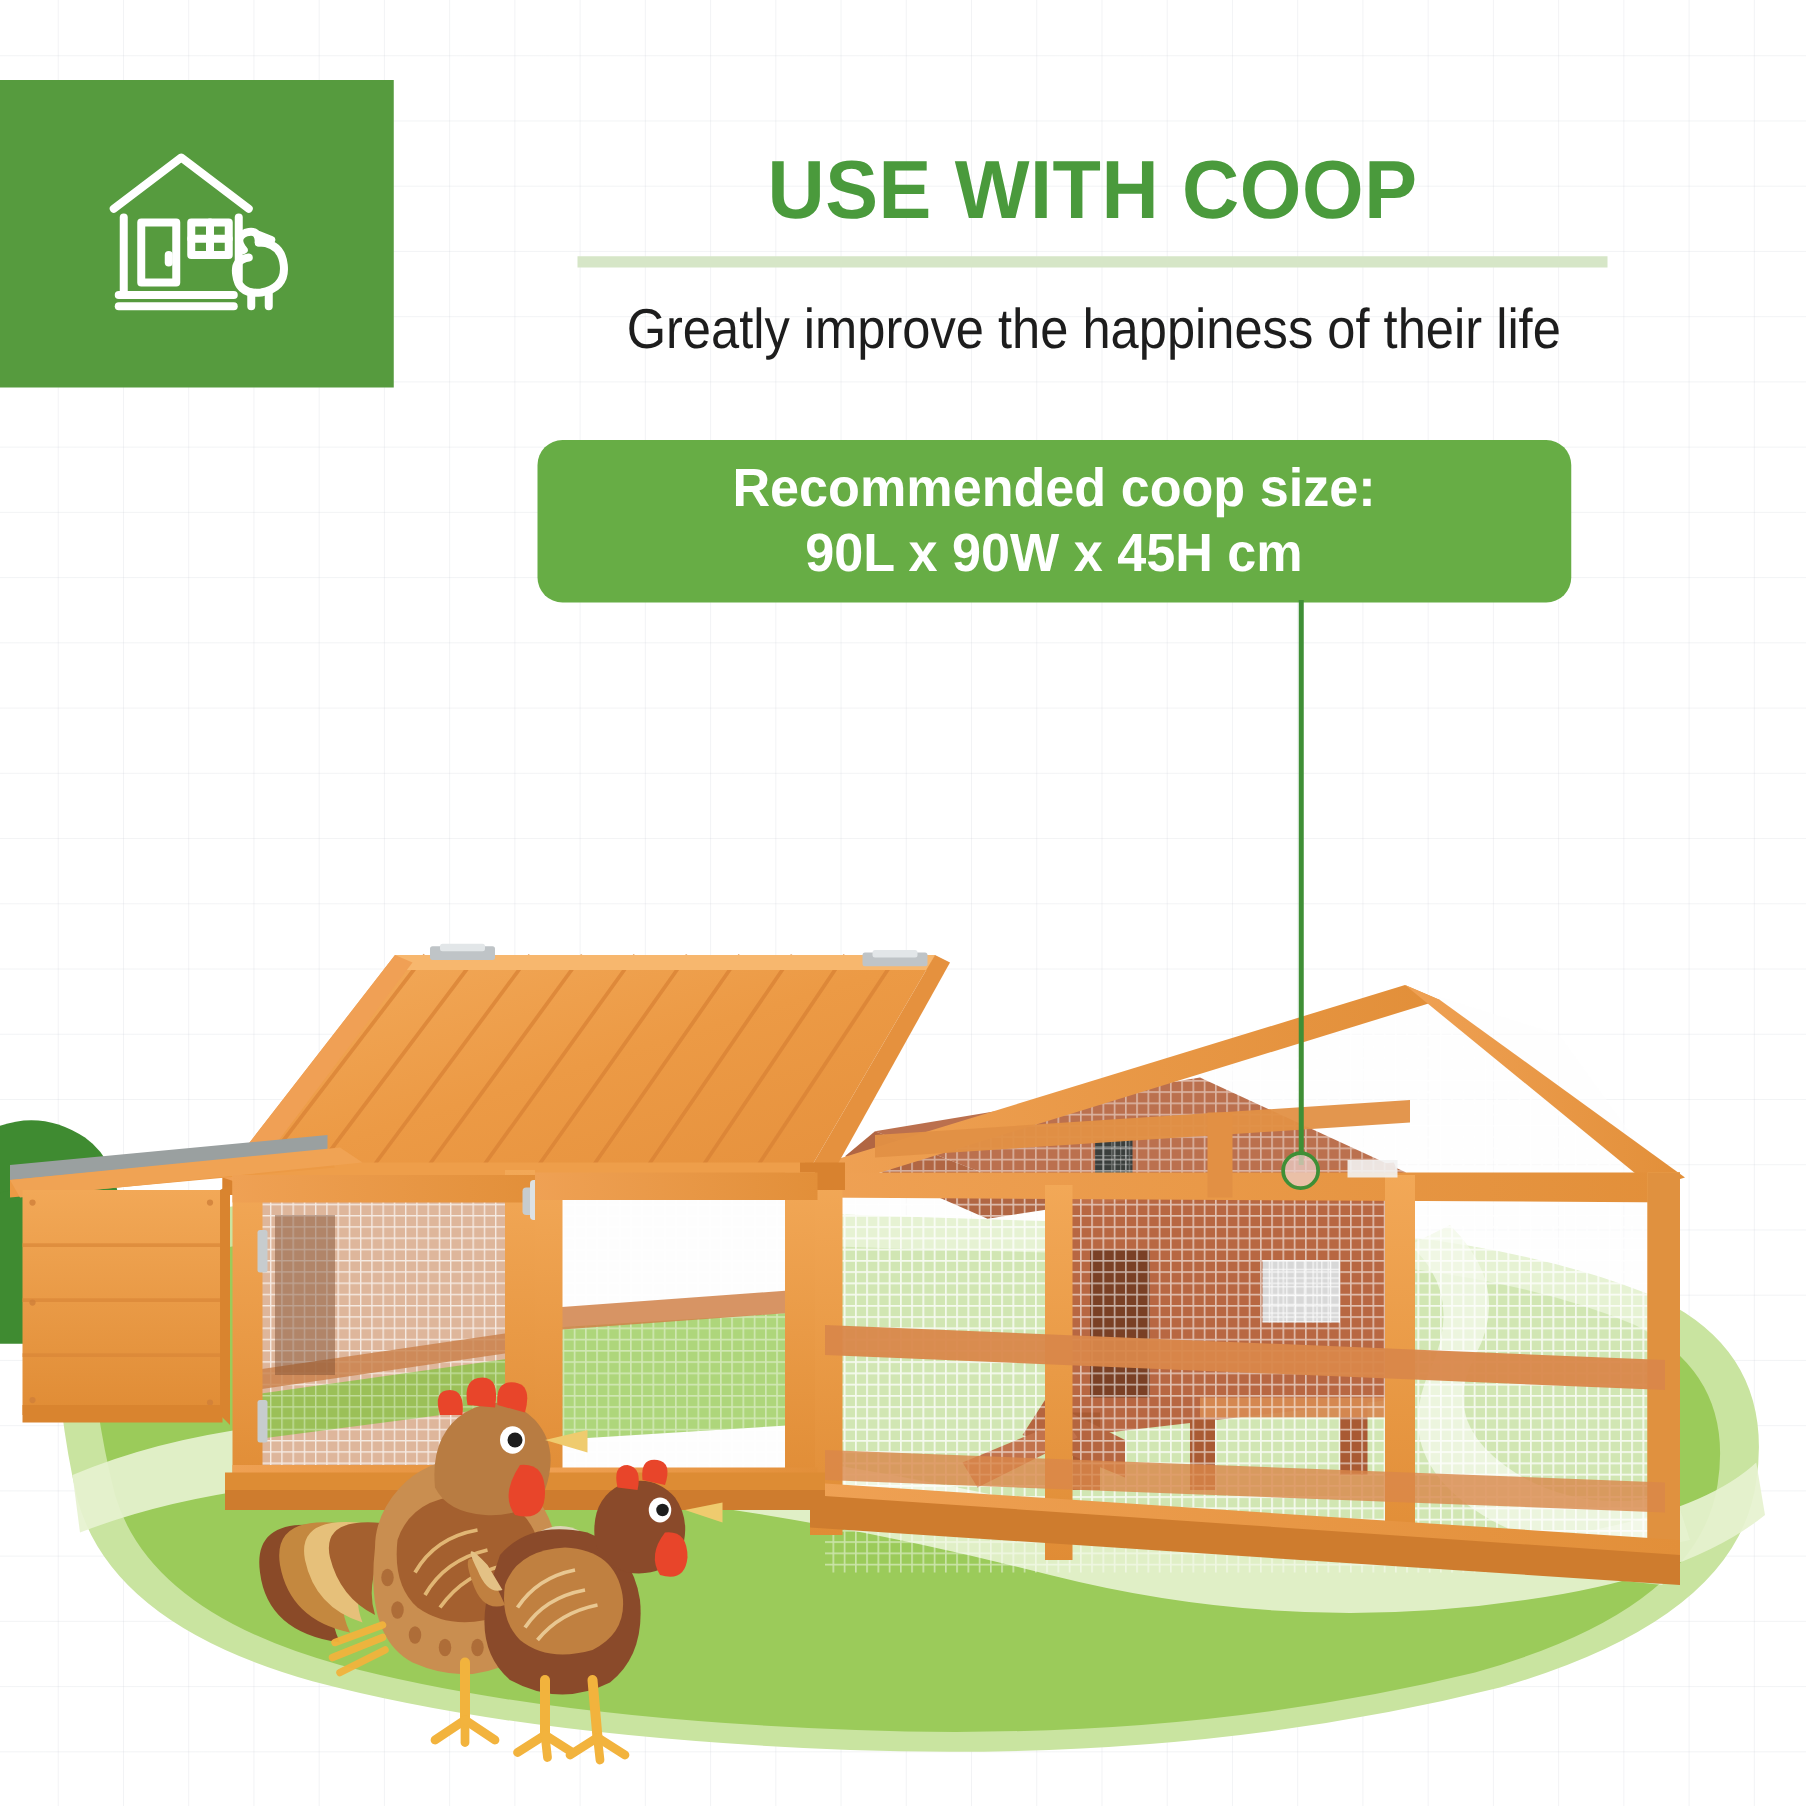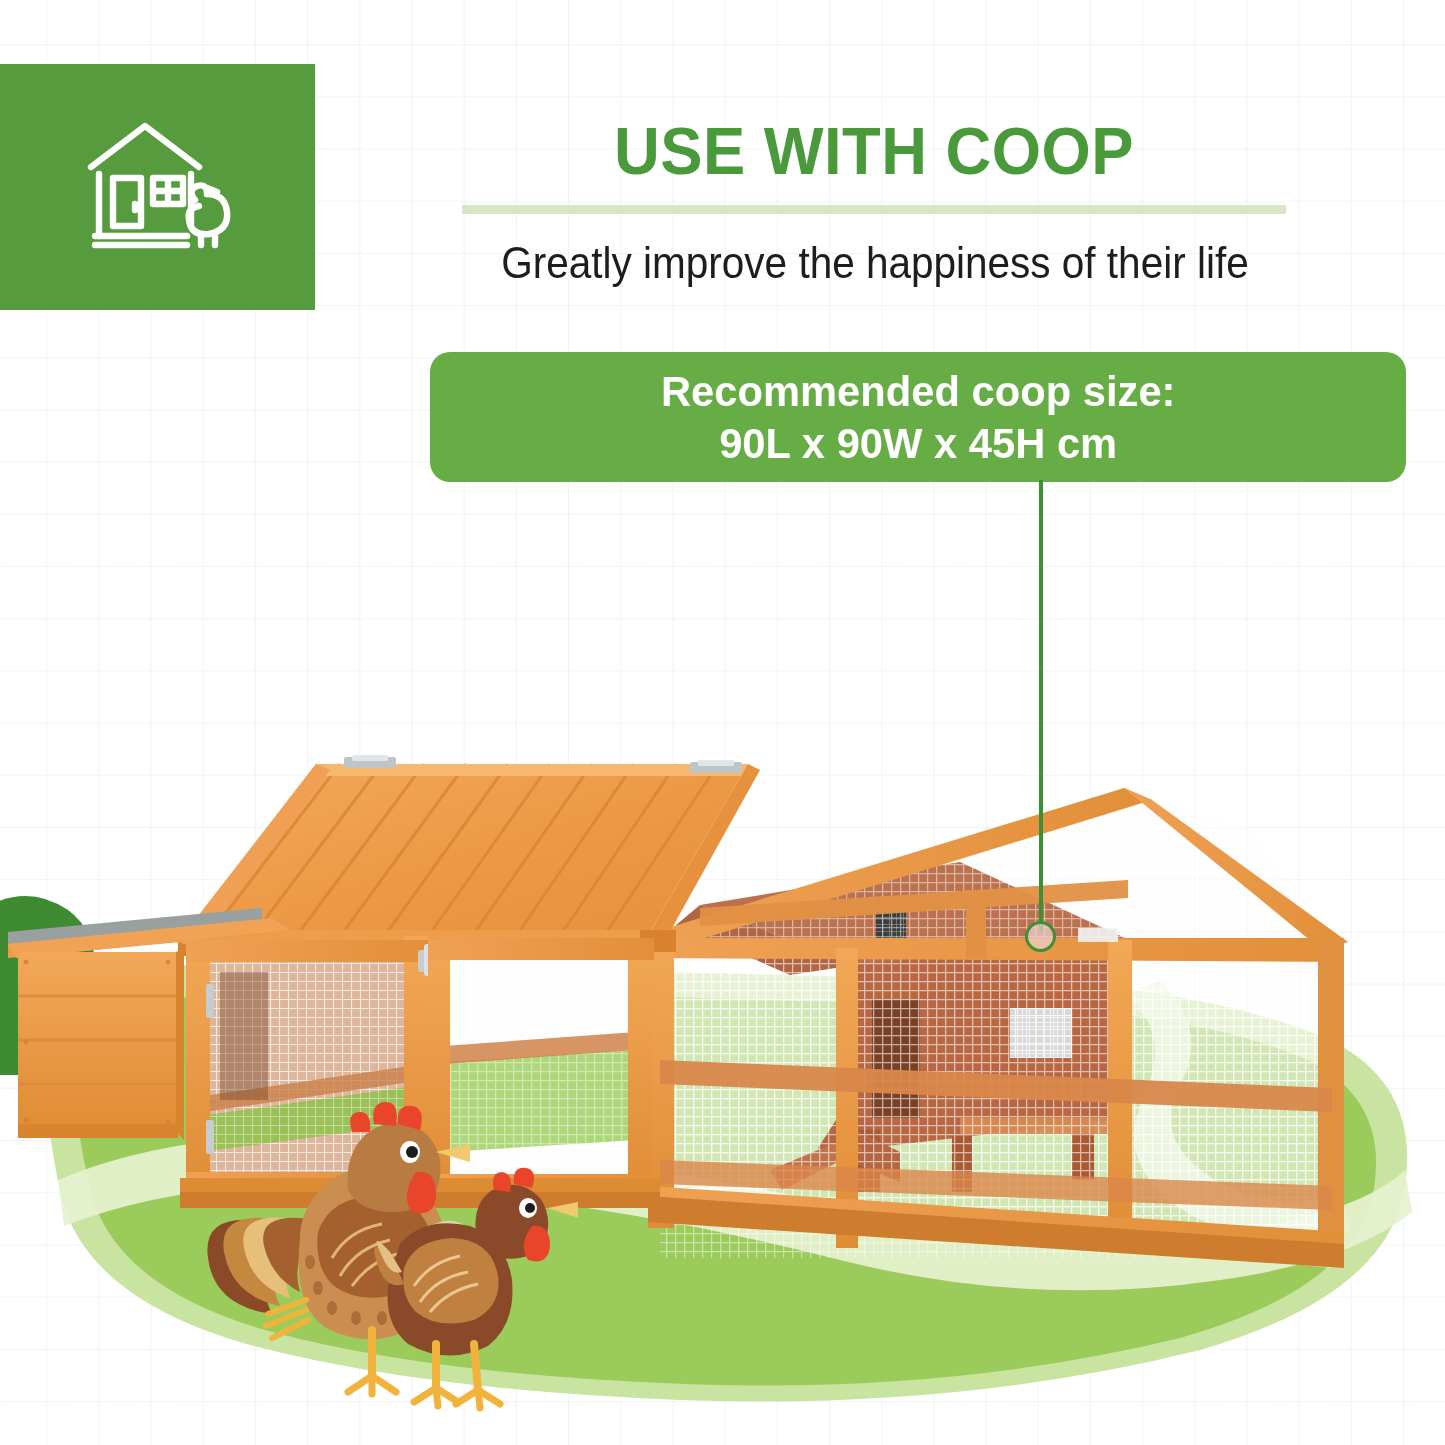--- a/index.html
+++ b/index.html
@@ -45,21 +45,21 @@
   #subtitle{
     position:absolute; left:400px; top:235px; width:950px;
     text-align:center; z-index:3;
     color:#1d1d1d; font-size:45px; font-weight:300; line-height:1.25;
     transform:scaleX(.9); transform-origin:center top;
     white-space:nowrap;
   }
 
   
   #callout{
-    position:absolute; left:430px; top:352px; width:976px; height:130px;
+    position:absolute; left:430px; top:352px; width:827px; height:130px;
     background:#67AD45; border-radius:20px; z-index:4;
     display:flex; flex-direction:column; align-items:center; justify-content:center;
     color:#fff; text-align:center;
   }
   #callout .line{
     font-size:43px; font-weight:bold; line-height:1.22;
     transform:scaleX(.97);
     white-space:nowrap;
   }
   

